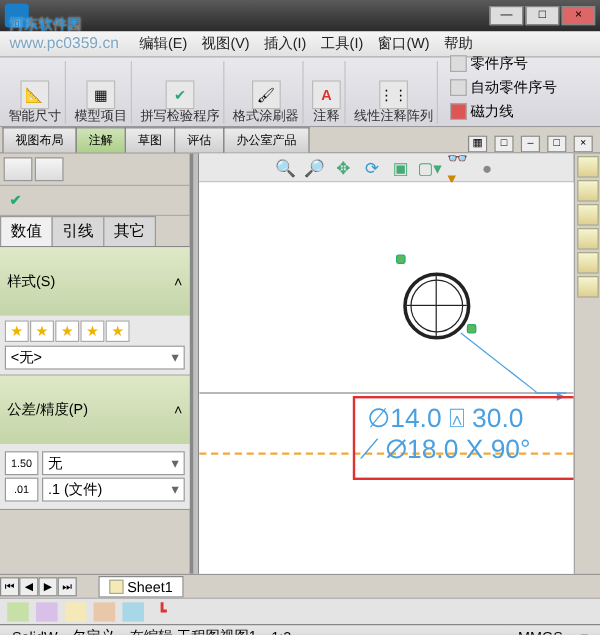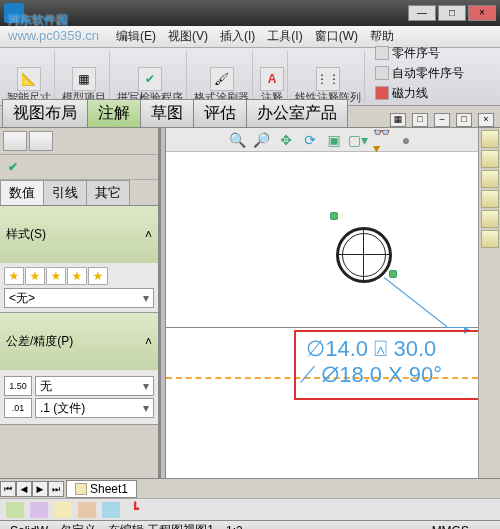--- a/index.html
+++ b/index.html
@@ -14,21 +14,21 @@
 .menubar span{padding:0 6px;color:#222;cursor:pointer}
 .ribbon{height:58px;background:linear-gradient(#e8e8ed,#d6d6dc);display:flex;align-items:center;padding:2px 4px;border-bottom:1px solid #999;gap:4px}
 .ribgrp{display:flex;flex-direction:column;align-items:center;padding:0 3px;height:52px;justify-content:flex-end;border-right:1px solid #c4c4c4}
 .ribgrp:last-child{border-right:none}
 .ribico{width:24px;height:24px;background:#e8e8e8;border:1px solid #bbb;margin-bottom:1px;display:flex;align-items:center;justify-content:center}
 .riblbl{font-size:11px;text-align:center;line-height:11px;color:#333}
 .rlist{display:flex;flex-direction:column;gap:1px;font-size:11px}
 .rlist div{display:flex;align-items:center;gap:3px;padding:1px 3px}
 .rlist .ric{width:14px;height:14px;background:#dcdcdc;border:1px solid #aaa}
 .tabbar{height:22px;background:#d4d0c8;display:flex;align-items:flex-end;padding-left:2px;border-bottom:1px solid #888}
-.tab{padding:3px 10px;background:linear-gradient(#ececec,#d0d0d0);border:1px solid #888;border-bottom:none;margin-right:-1px;font-size:16px;cursor:pointer}
+.tab{padding:3px 10px;background:linear-gradient(#ececec,#d0d0d0);border:1px solid #888;border-bottom:none;margin-right:-1px;font-size:10px;cursor:pointer}
 .tab.active{background:linear-gradient(#cfe3b8,#aed08a);font-weight:400}
 .tabspacer{flex:1}
 .tabicons{display:flex;gap:6px;padding-right:6px;align-items:center}
 .tabicons span{width:16px;height:14px;border:1px solid #888;background:#eee;font-size:9px;text-align:center}
 .workarea{display:flex;height:350px}
 .panel{width:160px;background:#d4d0c8;border-right:2px solid #888;display:flex;flex-direction:column}
 .panrow{display:flex;gap:2px;padding:3px;border-bottom:1px solid #aaa}
 .panbtn{width:24px;height:20px;background:linear-gradient(#f5f5f5,#ddd);border:1px solid #999}
 .dimhdr{background:linear-gradient(#e0e0e0,#c8c8c8);padding:4px 6px;display:flex;align-items:center;gap:4px;border-bottom:1px solid #888}
 .dimhdr .dico{width:16px;height:16px;background:#f8d86a;border:1px solid #aa8}
@@ -51,21 +51,21 @@
 .splitter{width:6px;background:#c0c0c0;border-left:1px solid #888;border-right:1px solid #888;cursor:col-resize}
 .viewport{flex:1;display:flex;flex-direction:column;background:#fff}
 .vtoolbar{height:24px;background:#e8e8e8;display:flex;align-items:center;justify-content:center;gap:6px;border-bottom:1px solid #bbb}
 .vtoolbar span{width:18px;height:18px;display:inline-flex;align-items:center;justify-content:center;color:#4a7;font-size:14px}
 .canvas{flex:1;position:relative;background:#fff;overflow:hidden}
 .rside{width:22px;background:#d4d0c8;border-left:1px solid #999;display:flex;flex-direction:column;gap:2px;padding:2px}
 .rside span{width:18px;height:18px;background:linear-gradient(#f5f5d0,#e0d090);border:1px solid #aa8}
 .sheettab{height:20px;background:#d4d0c8;display:flex;align-items:center;border-top:1px solid #888}
 .sheettab .nav{display:flex}
 .sheettab .nav span{width:16px;height:16px;border:1px solid #888;background:#eee;text-align:center;font-size:9px;line-height:14px}
-.sheettab .sh{padding:1px 8px;background:#fff;border:1px solid #888;margin-left:2px;display:flex;align-items:center;gap:3px}
+.sheettab .sh{padding:1px 8px;background:#fff;border:1px solid #888;margin-left:18px;display:flex;align-items:center;gap:3px}
 .btoolbar{height:22px;background:#e4e4e4;display:flex;align-items:center;gap:6px;padding:0 6px;border-top:1px solid #aaa}
 .btoolbar span{width:18px;height:16px;display:inline-block}
 .status{height:20px;background:linear-gradient(#e8e8e8,#d0d0d0);display:flex;align-items:center;padding:0 4px;font-size:11px;border-top:1px solid #888}
 .status span{padding:0 6px}
 .status .mmgs{margin-left:auto;display:flex;align-items:center;gap:3px}
 
 .sheetedge{position:absolute;left:0;right:0;top:175px;border-top:1px solid #888}
 .axis{position:absolute;left:0;right:0;top:225px;border-top:2px dashed #f4a838}
 .circ{position:absolute;width:56px;height:56px;border:3px solid #222;border-radius:50%;left:170px;top:75px}
 .circ2{position:absolute;width:44px;height:44px;border:1px solid #222;border-radius:50%;left:176px;top:81px}

